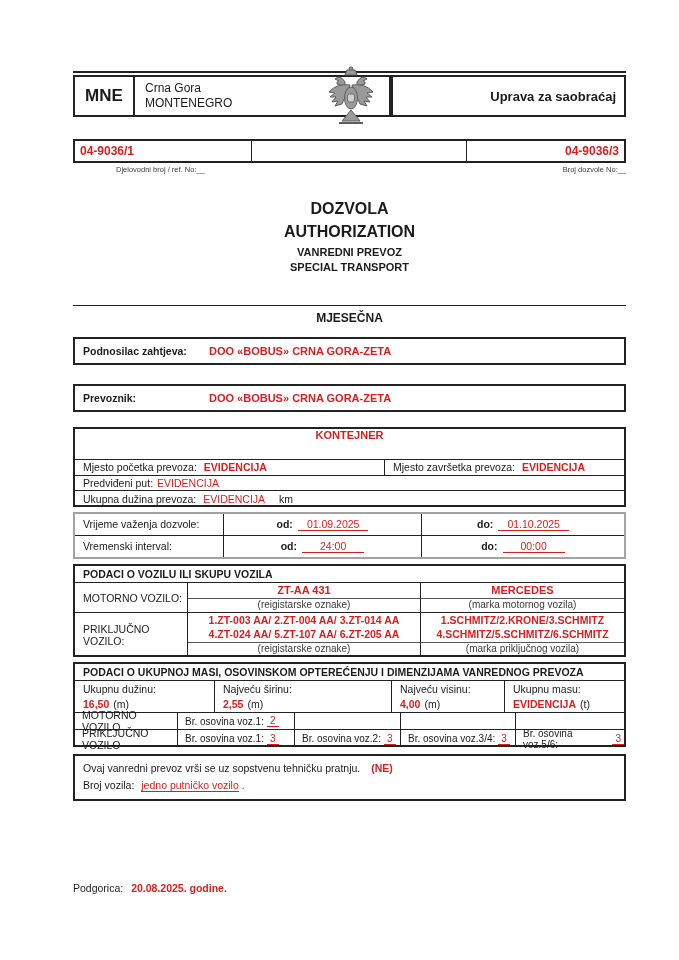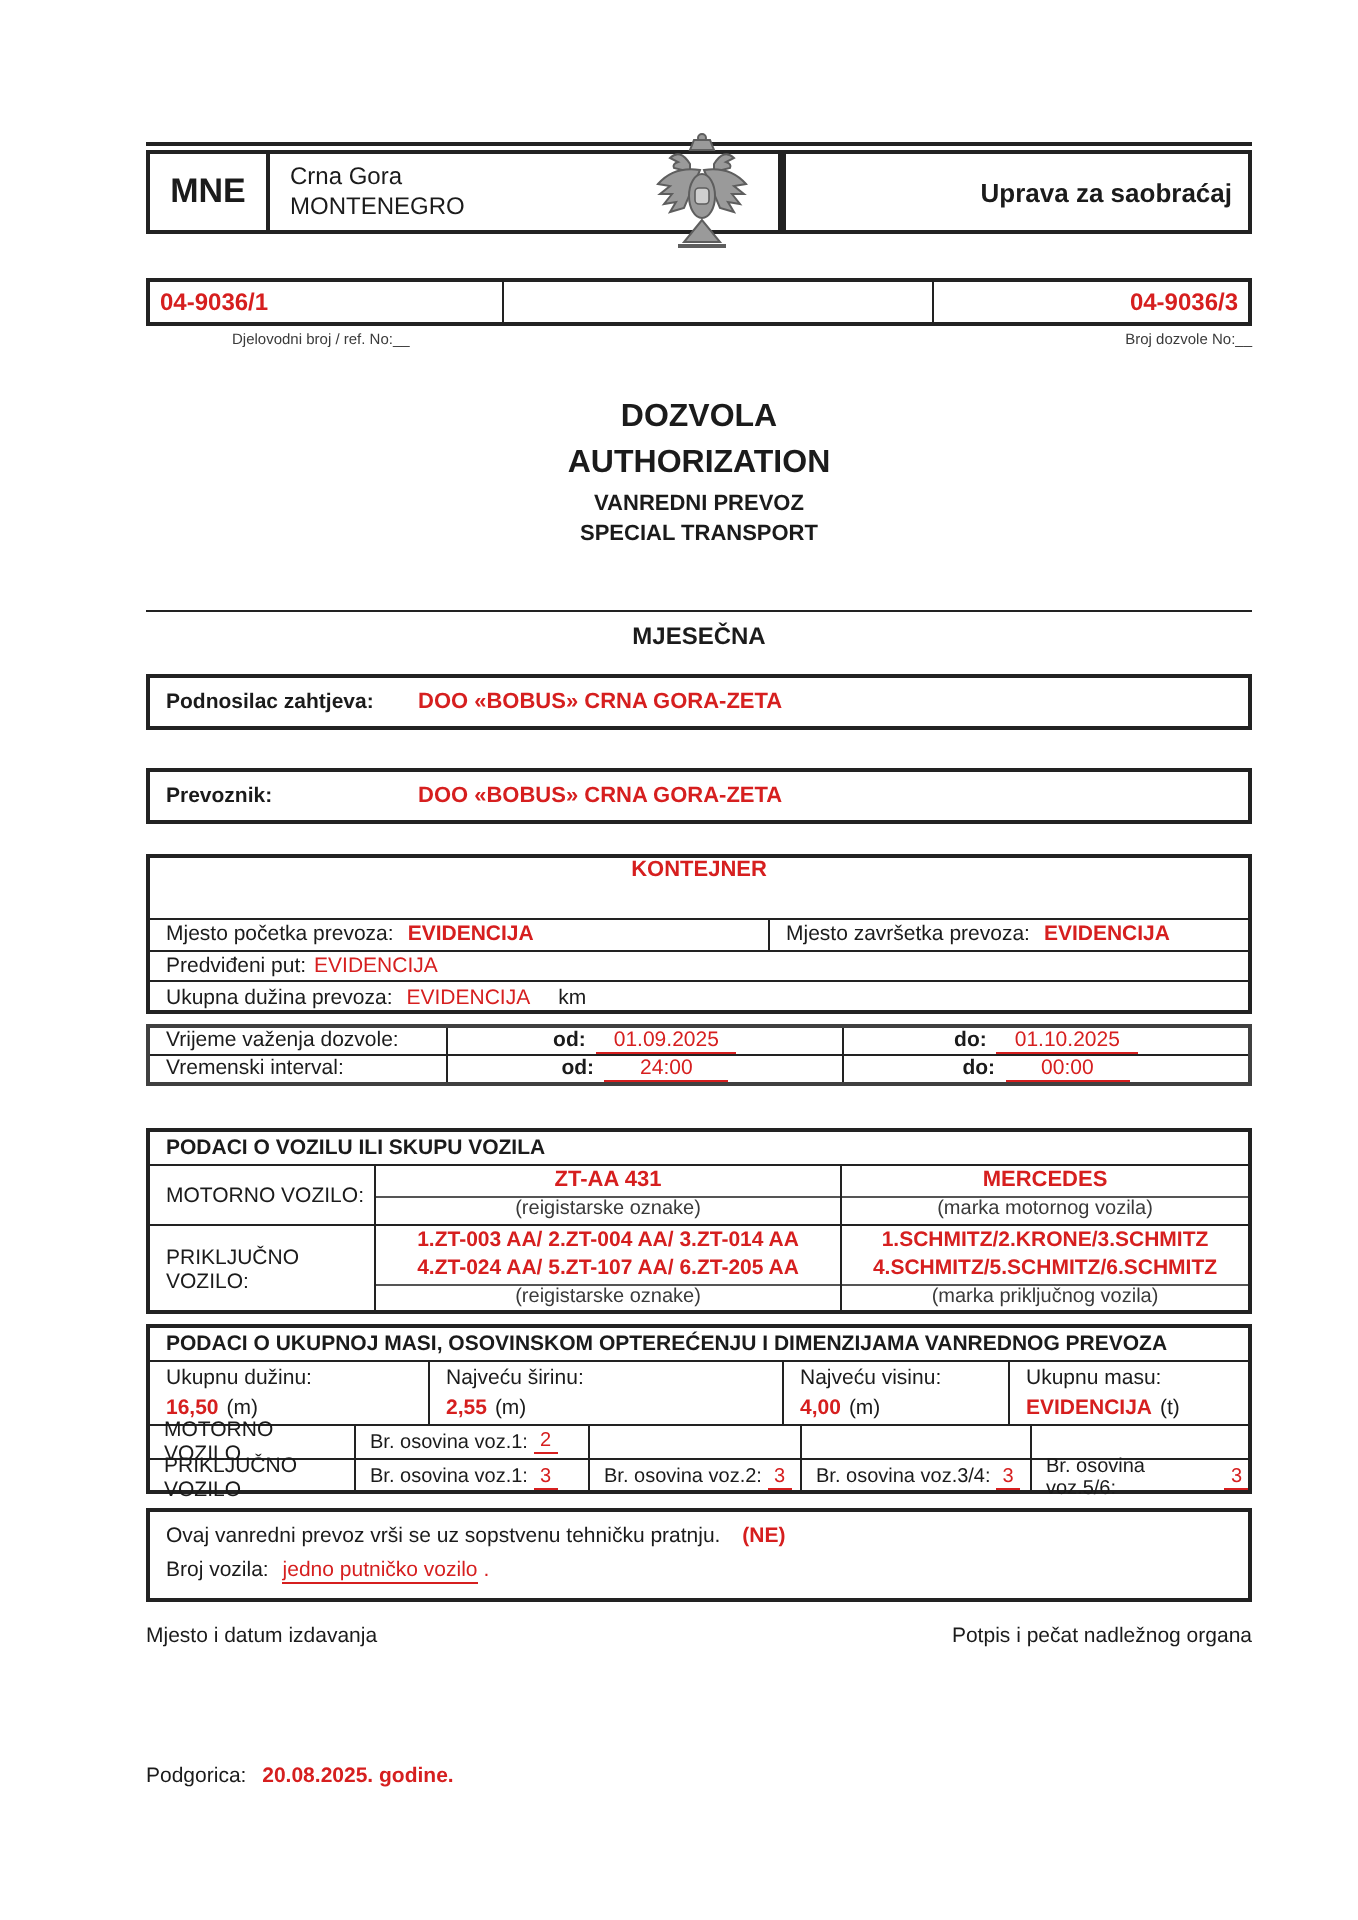--- a/index.html
+++ b/index.html
@@ -58,21 +58,21 @@
   .cargo-row { height:15.5px; border-bottom:1.2px solid #222; display:flex; align-items:center;
     font-size:10.5px; }
   .cargo-row:last-child { border-bottom:none; }
   .cargo-cell-l { width:310px; border-right:1.2px solid #222; height:100%; display:flex;
     align-items:center; padding-left:8px; }
   .cargo-cell-r { flex:1; height:100%; display:flex; align-items:center; padding-left:8px; }
   .val-gap { margin-left:7px; }
   .km-gap { margin-left:14px; }
 
   
-  .validity-box { position:absolute; left:73px; top:512px; width:553px; height:31px; border:2px solid #404040; }
+  .validity-box { position:absolute; left:73px; top:512px; width:553px; height:47px; border:2px solid #a3a3a3; }
   .validity-row { height:50%; display:flex; align-items:center; font-size:10.5px;
     border-bottom:1.2px solid #222; }
   .validity-row:last-child { border-bottom:none; }
   .vr-label { width:149px; height:100%; display:flex; align-items:center; padding-left:8px;
     border-right:1.5px solid #222; }
   .vr-od { width:198px; height:100%; display:flex; align-items:center; justify-content:center;
     border-right:1.5px solid #222; }
   .vr-do { flex:1; height:100%; display:flex; align-items:center; justify-content:center;text-align:right; }
   .od-label { font-weight:700; margin-right:5px; }
   .uline-date { color:#d61f1f; border-bottom:1px solid #d61f1f; padding:0 9px; }
@@ -326,22 +326,18 @@
       <span>Ovaj vanredni prevoz vrši se uz sopstvenu tehničku pratnju.</span>
       <span class="red ne-val">(NE)</span>
     </div>
     <div>
       <span>Broj vozila:</span>
       <span class="escort-uline">jedno putničko vozilo</span>
       <span class="red">.</span>
     </div>
   </div>
 
-  <div class="footer-labels">
-    <span>Mjesto i datum izdavanja</span>
-    <span>Potpis i pečat nadležnog organa</span>
-  </div>
   <div class="issue-line">
     <span>Podgorica:</span>
     <span class="red date-val">20.08.2025. godine.</span>
   </div>
 
 </div>
 
 </body></html>

